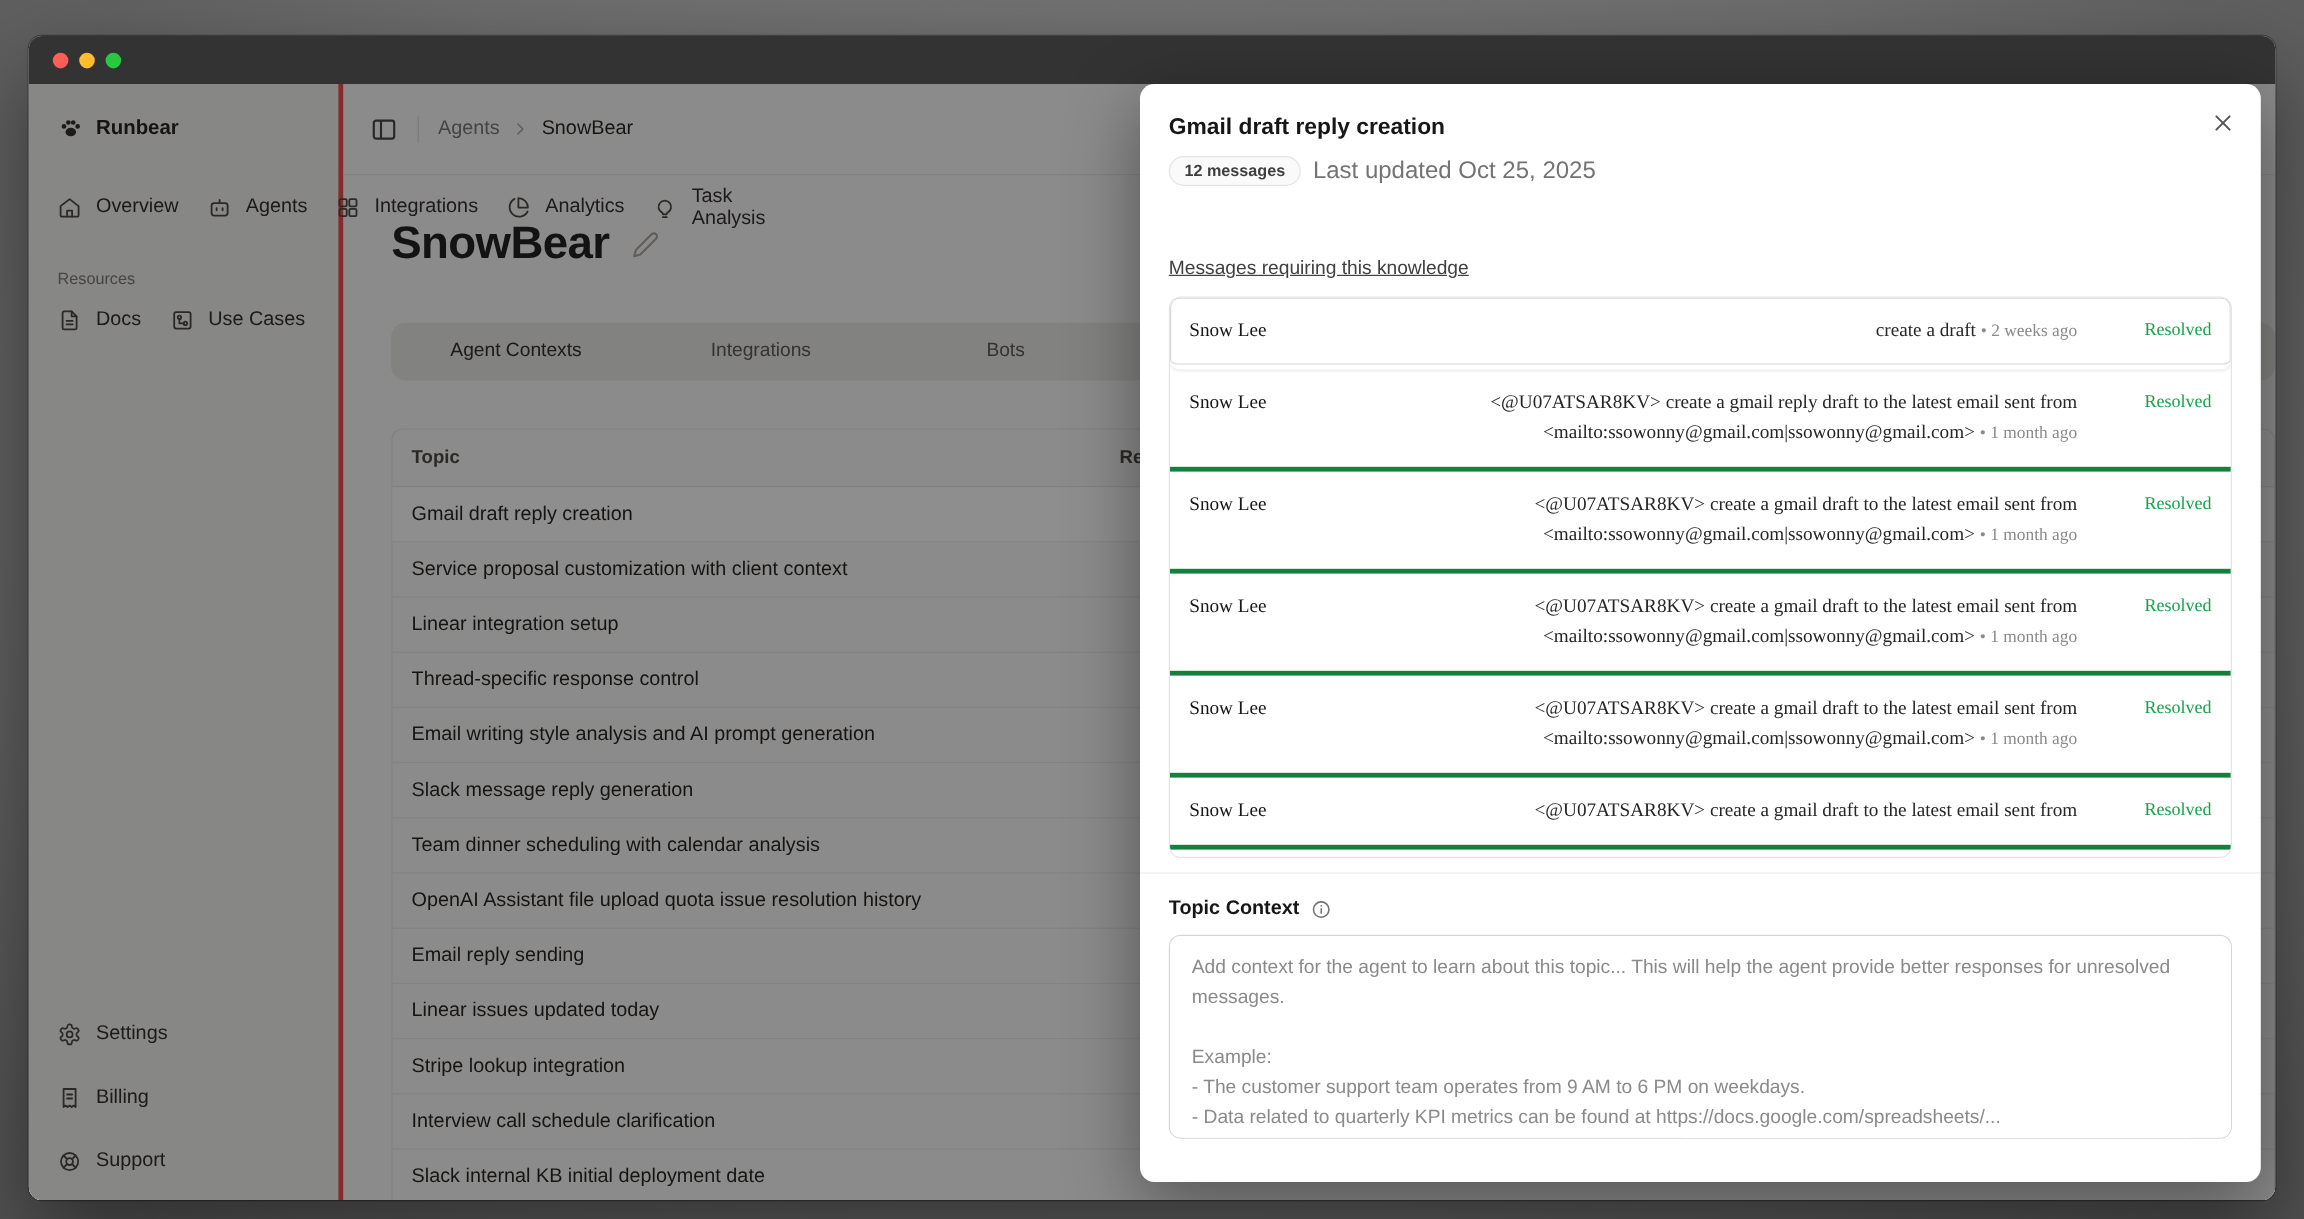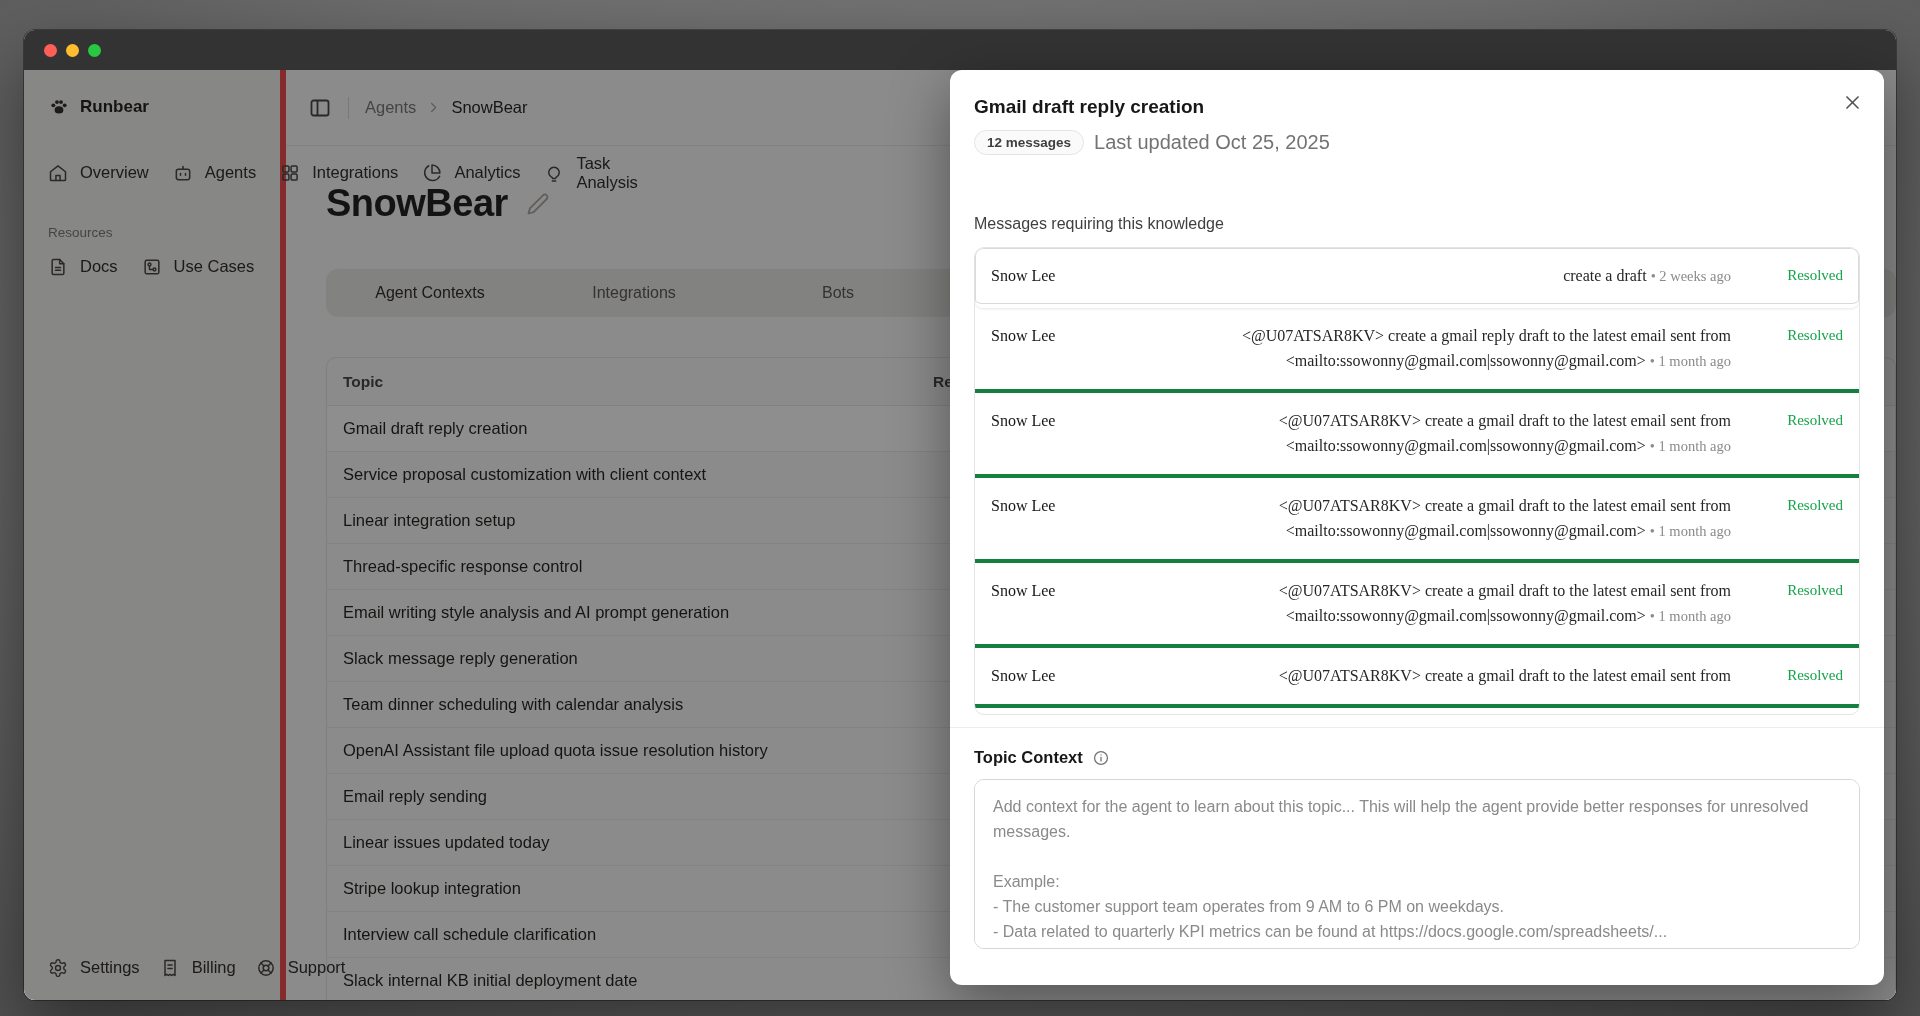--- a/index.html
+++ b/index.html
@@ -11,31 +11,31 @@
   .window { position:absolute; left:24px; top:30px; width:1872px; height:970px;
     border-radius:11px; overflow:hidden; background:#fafaf9;
     box-shadow:0 30px 80px rgba(0,0,0,.5), 0 0 0 1px rgba(0,0,0,.35); }
   .titlebar { height:40px; background:#333333; display:flex; align-items:center; padding-left:20px; gap:9px; }
   .tl-dot { width:13px; height:13px; border-radius:50%; }
   .tl-close { background:#ff5f57; } .tl-min { background:#febc2e; } .tl-zoom { background:#28c840; }
 
   .app { position:relative; height:930px; display:flex; overflow:hidden; background:#fafaf9; }
 
   
-  .sidebar { width:262px; flex:0 0 262px; background:#f2f1ef; border-right:6px solid #ef4444;
+  .sidebar { width:262px; flex:0 0 262px; background:#f2f1ef; border-right:4px solid #ef4444;
     display:flex; flex-direction:column; padding:20px 14px 14px; }
   .brand { display:flex; align-items:center; gap:10px; padding:6px 10px; font-size:17px; font-weight:bold; color:#1c1917; }
   .brand svg { width:22px; height:22px; }
   .nav { margin-top:30px; display:flex; gap:4px; }
   .nav-item { display:flex; align-items:center; gap:12px; height:37px; padding:0 10px; border-radius:8px;
     font-size:16.5px; color:#292524; }
   .nav-item .icn { width:20px; height:20px; color:#44403c; flex:0 0 20px; }
   .icn svg { width:100%; height:100%; display:block; }
   .section-label { margin:34px 0 8px; padding:0 10px; font-size:13.5px; color:#79756f; }
-  .side-footer { margin-top:auto; display:flex; flex-direction:row; gap:0; }
+  .side-footer { margin-top:auto; display:flex; flex-direction:column; gap:16px; }
 
   
   .main { flex:1; min-width:0; display:flex; flex-direction:column; }
   .main-header { height:76px; flex:0 0 76px; border-bottom:1px solid #e8e7e5; display:flex; align-items:center; padding:0 22px; }
   .panel-btn { width:24px; height:24px; color:#3f3f3f; }
   .crumb-sep { width:1px; height:22px; background:#d8d7d4; margin:0 16px; }
   .crumb { display:flex; align-items:center; gap:10px; font-size:16.5px; }
   .crumb-parent { color:#737373; }
   .crumb-chev { width:15px; height:15px; color:#a3a3a3; }
   .crumb-current { color:#1c1917; font-weight:500; }
@@ -66,21 +66,21 @@
     border-radius:12px; box-shadow:0 18px 60px rgba(0,0,0,.4); padding:26px 24px 0; }
   .modal-close { position:absolute; top:16px; right:16px; width:32px; height:32px; display:flex; align-items:center;
     justify-content:center; color:#525252; background:none; border:none; cursor:pointer; }
   .modal-close .icn { width:19px; height:19px; }
   .modal-title { font-size:19px; font-weight:bold; color:#171717; }
   .modal-meta { margin-top:12px; display:flex; align-items:center; gap:10px; }
   .badge { font-size:13.5px; font-weight:600; color:#3f3f3f; background:#fafafa; border:1px solid #e4e4e4;
     border-radius:999px; padding:4px 12px; }
   .updated { font-size:20px; color:#737373; }
 
-  .msgs-heading { margin-top:60px; font-size:16px; color:#404040; }
+  .msgs-heading { margin-top:60px; font-size:16px; color:#404040;text-decoration:underline; }
   .msg-table { margin-top:14px; border:1px solid #e4e4e4; border-radius:10px; height:468px; overflow:hidden; background:#fff; }
   .msg-grid { display:grid; grid-template-columns:118px 1fr 96px; padding:0 16px; column-gap:16px; }
   .msg-head { height:44px; align-items:center; background:#fafafa; border-bottom:1px solid #ececec;
     font-size:15px; font-weight:600; color:#3f3f3f; }
   .msg-head .col-status { justify-self:end; }
   .msg-row { padding:15px 16px; border-bottom:4px solid #15803d; align-items:start;font-family:Liberation Serif, serif; }
   .msg-row.selected { border-radius:8px; box-shadow:inset 0 0 0 1px #d9d9d7, 0 1px 3px rgba(0,0,0,.10); border-bottom-color:transparent; }
   .cell-sender { font-size:16px; color:#171717; line-height:25px; }
   .cell-message { font-size:16px; color:#262626; line-height:25px;text-align:right; }
   .msg-time { font-size:14.5px; color:#8a8a8a; }

